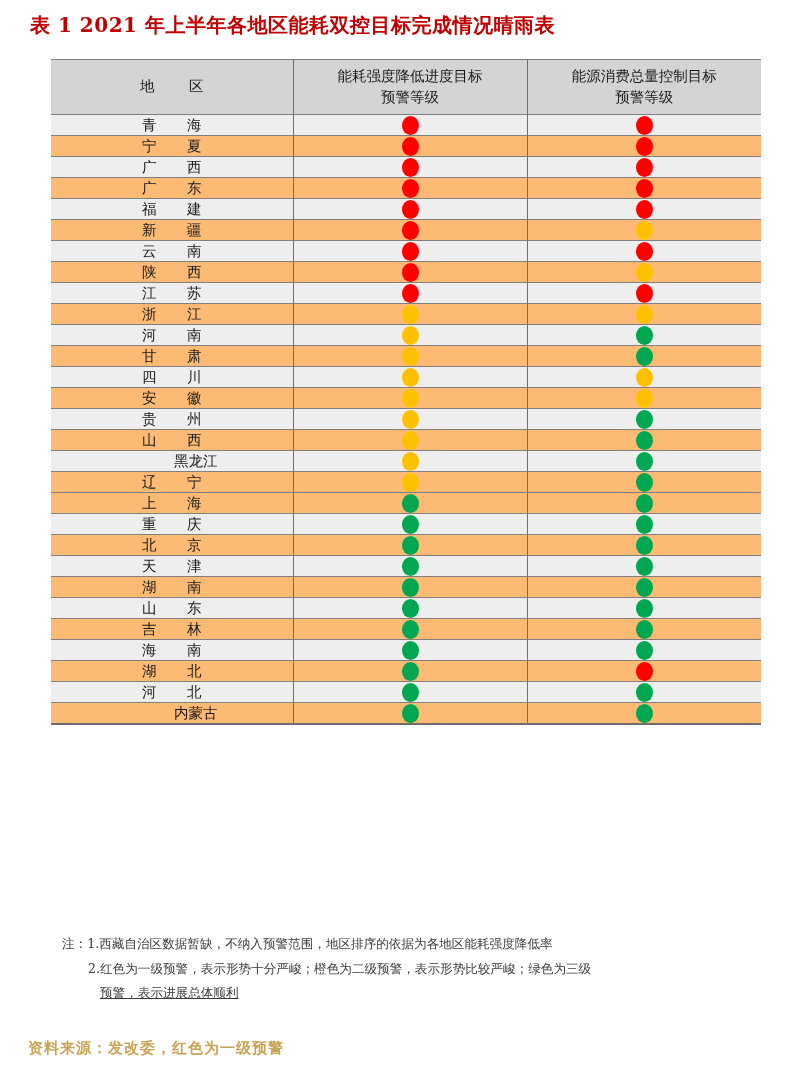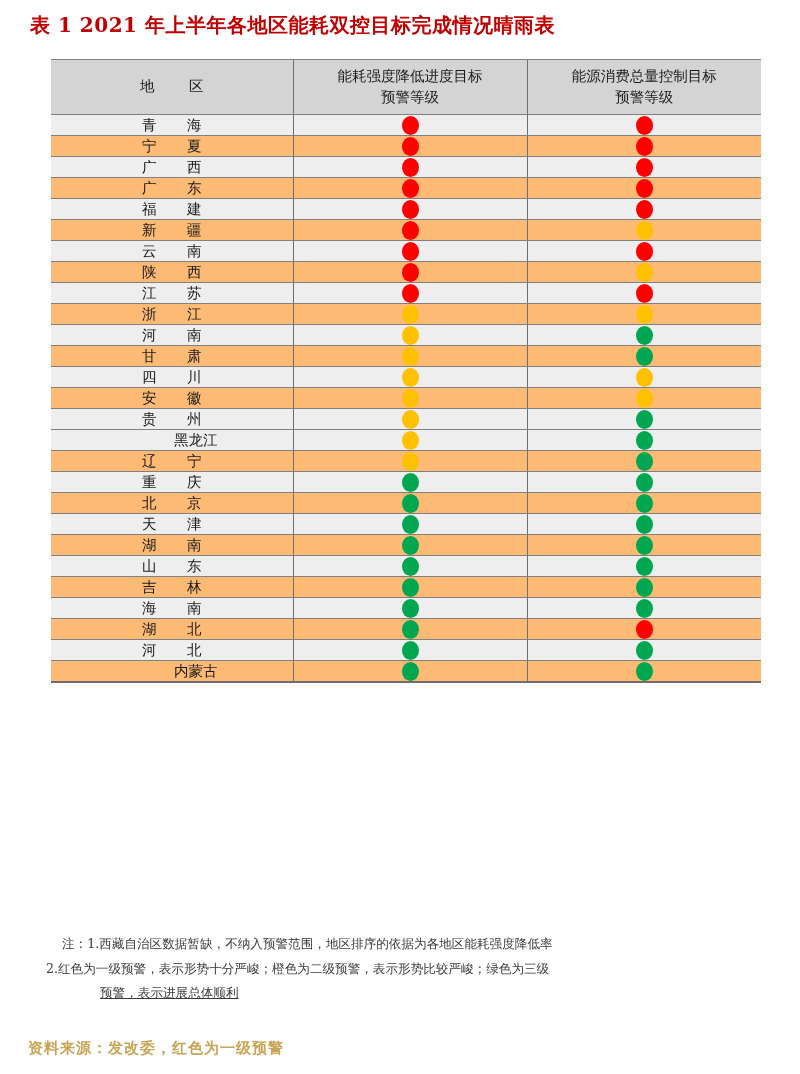--- a/index.html
+++ b/index.html
@@ -116,21 +116,21 @@
     width: 684px;
     font-family: "DejaVu Serif", "Liberation Serif", serif;
     font-size: 12.6px;
     color: #3a3a3a;
     line-height: 1.95;
   }
   .note-line {
     white-space: nowrap;
   }
   .note-1 { padding-left: 62px; }
-  .note-2 { padding-left: 46px; }
+  .note-2 { padding-left: 88px; }
   .note-3 { padding-left: 100px; text-decoration: underline; }
 
   .source {
     position: absolute;
     left: 28px;
     top: 1039px;
     font-family: "DejaVu Serif", "Liberation Serif", serif;
     font-size: 15px;
     font-weight: bold;
     color: #C8A456;
@@ -232,28 +232,38 @@
         <tr class="even">
           <td class="region">安　徽</td>
           <td class="dotcell"><span class="dot orange"></span></td>
           <td class="dotcell"><span class="dot orange"></span></td>
         </tr>
         <tr class="odd">
           <td class="region">贵　州</td>
           <td class="dotcell"><span class="dot orange"></span></td>
           <td class="dotcell"><span class="dot green"></span></td>
         </tr>
+        <tr class="even">
+          <td class="region">山　西</td>
+          <td class="dotcell"><span class="dot orange"></span></td>
+          <td class="dotcell"><span class="dot green"></span></td>
+        </tr>
         <tr class="odd">
           <td class="region tight">黑龙江</td>
           <td class="dotcell"><span class="dot orange"></span></td>
           <td class="dotcell"><span class="dot green"></span></td>
         </tr>
         <tr class="even">
           <td class="region">辽　宁</td>
           <td class="dotcell"><span class="dot orange"></span></td>
+          <td class="dotcell"><span class="dot green"></span></td>
+        </tr>
+        <tr class="even">
+          <td class="region">上　海</td>
+          <td class="dotcell"><span class="dot green"></span></td>
           <td class="dotcell"><span class="dot green"></span></td>
         </tr>
         <tr class="odd">
           <td class="region">重　庆</td>
           <td class="dotcell"><span class="dot green"></span></td>
           <td class="dotcell"><span class="dot green"></span></td>
         </tr>
         <tr class="even">
           <td class="region">北　京</td>
           <td class="dotcell"><span class="dot green"></span></td>

